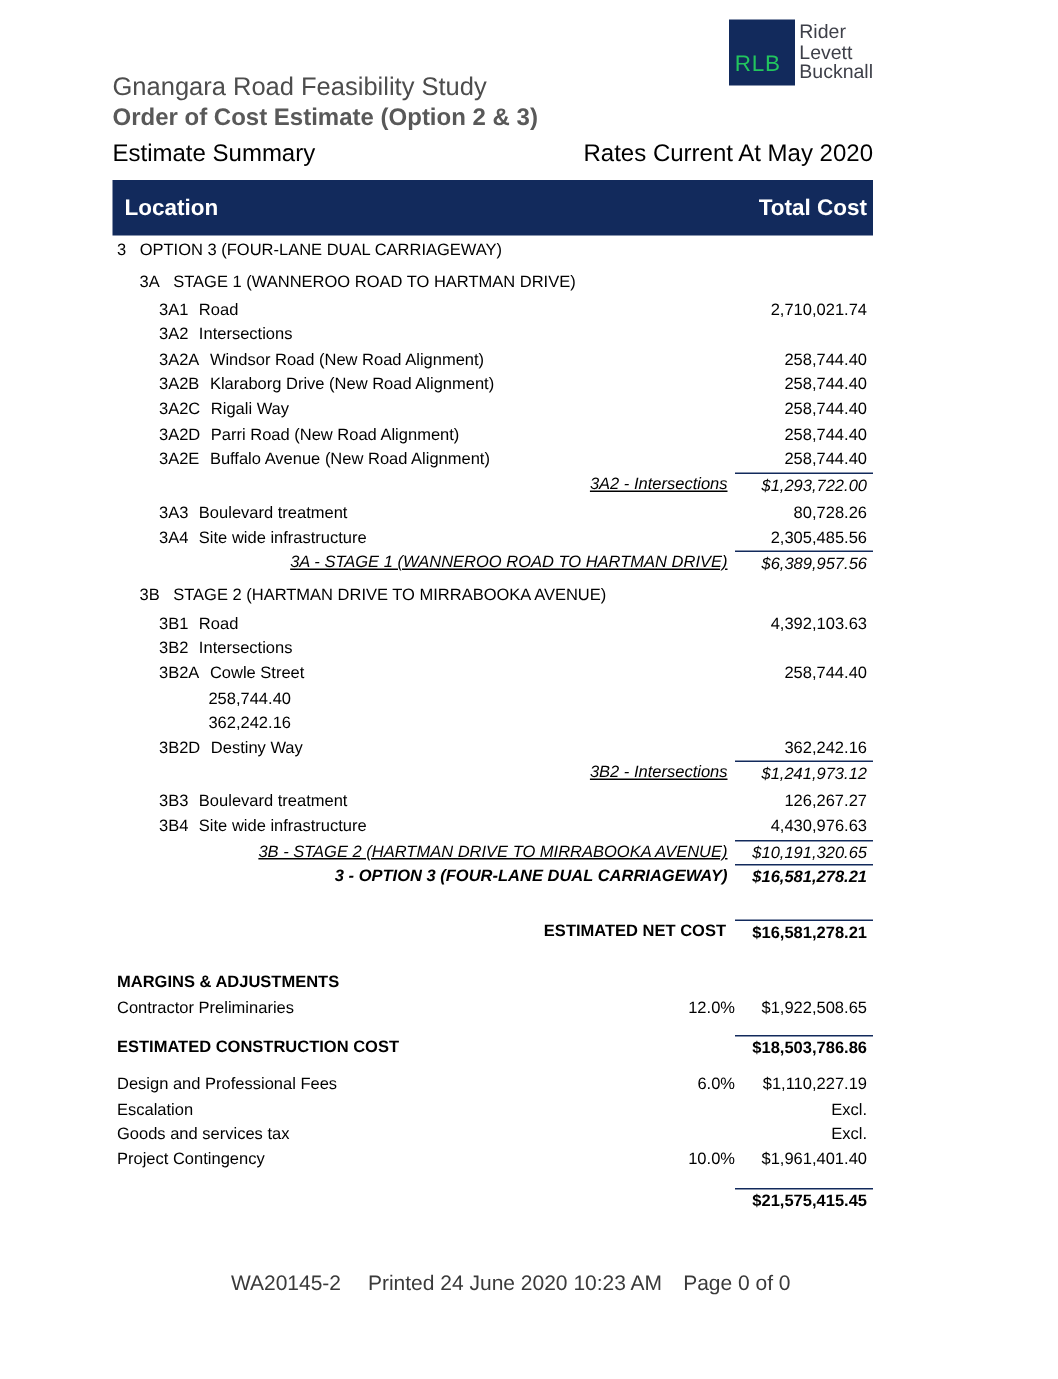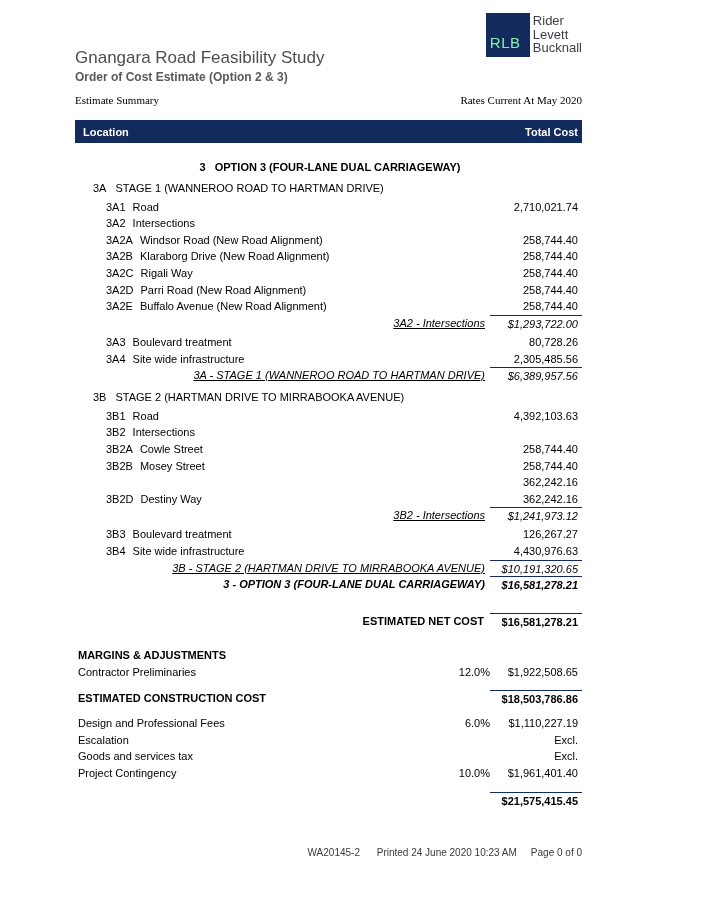--- a/index.html
+++ b/index.html
@@ -17,71 +17,71 @@
     position:relative;
     overflow:hidden;
   }
   .page{position:absolute;left:75px;top:0;width:507px;height:919px;}
 
   
   .logo{position:absolute;top:13px;right:0;display:flex;align-items:flex-start;}
   .logo-box{
     width:44px;height:44px;background:var(--navy);
     display:flex;align-items:flex-end;
-    color:#86efac;font-size:15px;letter-spacing:.5px;
+    color:#22c55e;font-size:15px;letter-spacing:.5px;
     padding:0 0 6px 4px;
   }
   .logo-name{
     margin-left:3px;color:var(--logo-text);
     font-size:13px;line-height:13.5px;margin-top:1px;
   }
 
   
   .doc-title{position:absolute;top:48px;left:0;font-size:17px;font-weight:normal;color:var(--title-gray);}
-  .doc-subtitle{position:absolute;top:70px;left:0;font-size:12px;font-weight:bold;color:var(--subtitle-gray);}
-  .meta-row{position:absolute;top:94px;left:0;right:0;display:flex;justify-content:space-between;font-size:11px;font-family:Liberation Serif, serif;}
+  .doc-subtitle{position:absolute;top:70px;left:0;font-size:16px;font-weight:bold;color:var(--subtitle-gray);}
+  .meta-row{position:absolute;top:94px;left:0;right:0;display:flex;justify-content:space-between;font-size:16px;}
 
   
   .bar{
-    position:absolute;top:120px;left:0;right:0;height:23px;
-    background:var(--navy);color:#fff;font-size:11px;font-weight:bold;
+    position:absolute;top:120px;left:0;right:0;height:37px;
+    background:var(--navy);color:#fff;font-size:15px;font-weight:bold;
     display:flex;justify-content:space-between;align-items:center;
     padding:0 4px 0 8px;
   }
 
   
   .tbody{position:absolute;top:152px;left:0;right:0;}
   .row{display:flex;height:16.6px;line-height:16.6px;font-size:11px;}
   .row .lbl{flex:1;white-space:nowrap;overflow:hidden;}
   .row .code{display:inline-block;margin-right:7px;}
   .col-pct{width:56px;text-align:right;white-space:nowrap;}
   .col-amount{width:92px;text-align:right;padding-right:4px;white-space:nowrap;}
 
-  .row.section1{font-weight:bold;padding-left:3px;margin-top:7px;text-align:center;}
+  .row.section1{font-weight:normal;padding-left:3px;margin-top:7px;}
   .row.section1 .code{margin-right:9px;}
   .row.section2{padding-left:18px;margin-top:4px;}
   .row.section2 .code{margin-right:9px;}
-  .row.item{padding-left:31px;margin-top:2.5px;justify-content:flex-end;}
+  .row.item{padding-left:31px;margin-top:2.5px;}
   .row.item + .row.item{margin-top:0;}
   .row.subtotal .lbl{text-align:right;font-style:italic;padding-right:5px;text-decoration:underline;}
   .row.subtotal .col-amount{font-style:italic;border-top:1.5px solid var(--navy);}
   .row.grand .lbl{text-align:right;font-style:italic;font-weight:bold;padding-right:5px;}
   .row.grand .col-amount{font-style:italic;font-weight:bold;border-top:1.5px solid var(--navy);}
   .row.heading{font-weight:bold;padding-left:3px;align-items:center;}
   .row.adjustment{padding-left:3px;margin-top:0;}
   .row.total{font-weight:bold;}
   .row.total .lbl{padding-left:3px;}
   .row.total.lbl-right .lbl{text-align:right;padding-right:6px;}
   .row.total .col-amount{border-top:1.5px solid var(--navy);}
 
   
   .footer{
     position:absolute;top:847px;left:0;right:0;
-    display:flex;justify-content:flex-end;
-    font-size:10px;color:#3a3a3a;margin-left:24px;
+    display:flex;justify-content:center;
+    font-size:14px;color:#3a3a3a;margin-left:24px;
   }
   .footer .left span{margin-right:14px;}
 </style>
 </head>
 <body>
 
 <div class="page">
 
   <div class="logo">
     <div class="logo-box">
@@ -167,21 +167,20 @@
       </div>
       <div class="row item">
         <div class="lbl"><span class="code">3B2</span>Intersections</div>
         <div class="col-amount"></div>
       </div>
       <div class="row item">
         <div class="lbl"><span class="code">3B2A</span>Cowle Street</div>
         <div class="col-amount">258,744.40</div>
       </div>
       <div class="row item">
-        <div class="lbl"><span class="code">3B2B</span>Mosey Street</div>
         <div class="col-amount">258,744.40</div>
       </div>
       <div class="row item">
         <div class="col-amount">362,242.16</div>
       </div>
       <div class="row item">
         <div class="lbl"><span class="code">3B2D</span>Destiny Way</div>
         <div class="col-amount">362,242.16</div>
       </div>
       <div class="row subtotal">

